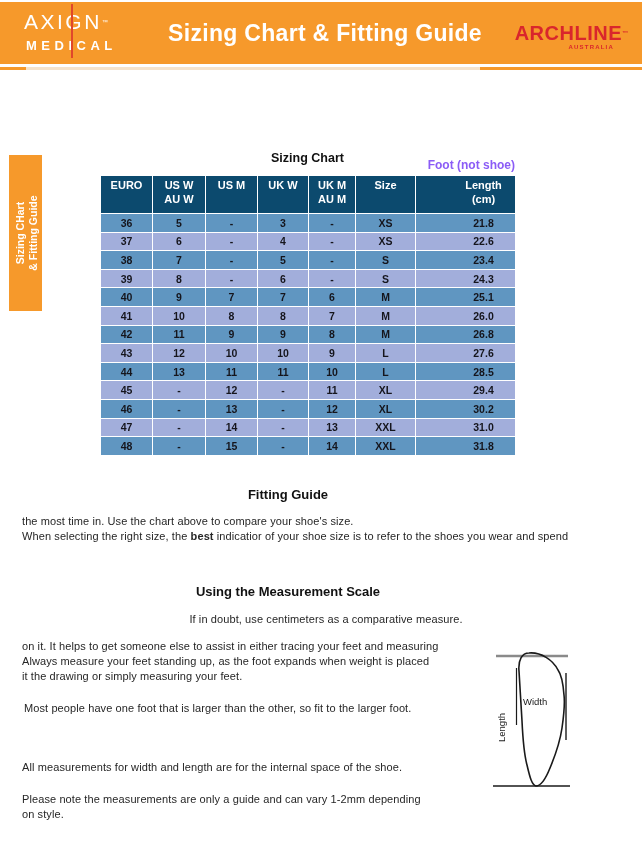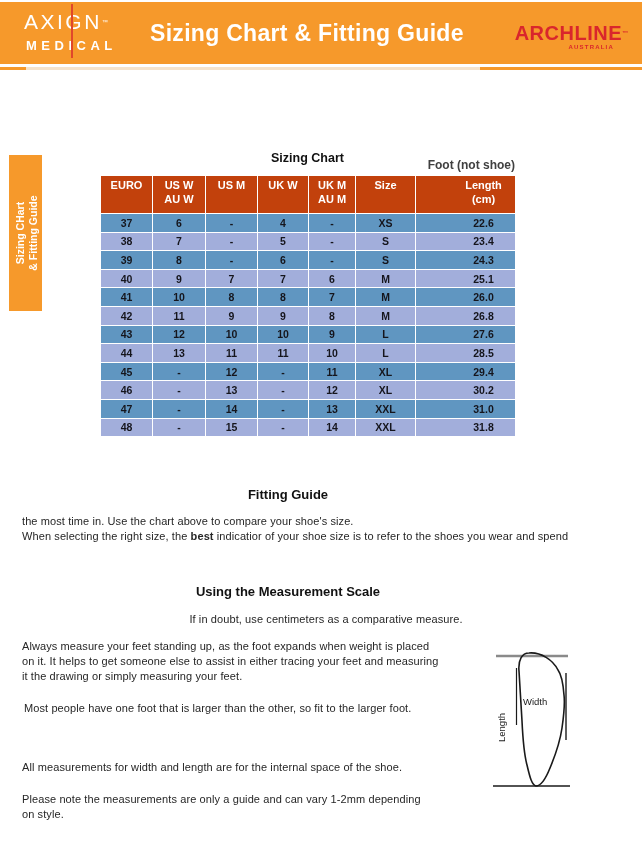--- a/index.html
+++ b/index.html
@@ -8,41 +8,41 @@
 
   
   .topbar{position:absolute;left:0;top:2px;width:642px;height:62px;background:#F6992B;}
   .topbar-underline{position:absolute;left:0;top:67px;width:642px;height:2.5px;
         background:linear-gradient(to right,#F6992B 0 26px,#F5E3CC 26px 480px,#F6992B 480px 100%);}
   .axign{position:absolute;left:24px;top:7px;color:#fff;}
   .axign-name{position:relative;font-size:21px;letter-spacing:2.5px;font-weight:normal;line-height:26px;}
   .axign-name .tm{font-size:6px;vertical-align:top;letter-spacing:0;}
   .axign-redline{position:absolute;left:47px;top:-5px;width:1.5px;height:54px;background:#E0472B;}
   .axign-sub{font-size:13px;font-weight:bold;letter-spacing:4.5px;margin-top:3px;padding-left:2px;}
-  .page-title{position:absolute;left:150px;top:18px;width:350px;text-align:left;
+  .page-title{position:absolute;left:150px;top:18px;width:350px;text-align:center;
         color:#fff;font-size:23px;font-weight:bold;letter-spacing:0.3px;}
   .archline{position:absolute;right:14px;top:20px;text-align:right;color:#D9262C;}
   .arch-name{font-size:20px;font-weight:bold;letter-spacing:0.5px;line-height:22px;}
   .arch-name .tm{font-size:6px;vertical-align:top;letter-spacing:0;}
   .arch-sub{font-size:6px;font-weight:bold;letter-spacing:1.2px;margin-top:0;padding-right:14px;}
 
   
   .side-tab{position:absolute;left:9px;top:155px;width:33px;height:156px;background:#F6992B;}
   .side-tab-text{position:absolute;top:50%;left:50%;transform:translate(-50%,-50%) rotate(-90deg);
         white-space:nowrap;color:#fff;font-size:10.5px;font-weight:bold;text-align:center;line-height:12.5px;}
 
   
   .chart-title{position:absolute;left:100px;top:151px;width:415px;text-align:center;
         font-size:12.5px;font-weight:bold;color:#111;}
   .foot-note{position:absolute;left:400px;top:158px;width:115px;text-align:right;
-        font-size:12px;font-weight:bold;color:#404040;}
+        font-size:12px;font-weight:bold;color:#8b5cf6;}
   .sizing-table{position:absolute;left:100px;top:175px;width:415px;border-collapse:collapse;
         table-layout:fixed;}
   .sizing-table th,.sizing-table td{border:1px solid #fff;text-align:center;font-weight:bold;}
-  .sizing-table thead th{background:#c2410c;color:#fff;height:34px;vertical-align:top;
+  .sizing-table thead th{background:#0c4a6e;color:#fff;height:34px;vertical-align:top;
         padding:3px 0 0 0;font-size:11px;line-height:13.5px;}
   .sizing-table tbody td{height:17.6px;padding:0;font-size:10.5px;color:#15151c;}
   .sizing-table tbody tr:nth-child(odd) td{background:#6096C1;}
   .sizing-table tbody tr:nth-child(even) td{background:#A2AEDB;}
   .sizing-table th:last-child,.sizing-table td:last-child{padding-left:36px;}
 
   
   .h-center{position:absolute;left:0;width:576px;text-align:center;font-size:13px;font-weight:bold;color:#111;}
   .para{position:absolute;font-size:11px;line-height:15px;color:#262626;letter-spacing:0.1px;}
   .para b{font-weight:bold;}
@@ -116,20 +116,29 @@
             <div>Size</div>
           </th>
           <th>
             <div>Length</div>
             <div>(cm)</div>
           </th>
         </tr>
     </thead>
     <tbody>
         <tr>
+          <td>36</td>
+          <td>5</td>
+          <td>-</td>
+          <td>3</td>
+          <td>-</td>
+          <td>XS</td>
+          <td>21.8</td>
+        </tr>
+        <tr>
           <td>37</td>
           <td>6</td>
           <td>-</td>
           <td>4</td>
           <td>-</td>
           <td>XS</td>
           <td>22.6</td>
         </tr>
         <tr>
           <td>38</td>
@@ -239,22 +248,22 @@
     <div>the most time in. Use the chart above to compare your shoe's size.</div>
     <div><span>When selecting the right size, the </span><b>best</b><span> indicatior of your shoe size is to refer to the shoes you wear and spend</span></div>
   </div>
 
 
   <div class="h-center" style="top:584px;">Using the Measurement Scale</div>
 
   <div class="para" style="left:22px;top:612px;width:608px;text-align:center;">If in doubt, use centimeters as a comparative measure.</div>
 
   <div class="para" style="left:22px;top:639px;width:460px;">
+    <div>on it. It helps to get someone else to assist in either tracing your feet and measuring</div>
     <div>Always measure your feet standing up, as the foot expands when weight is placed</div>
-    <div>on it. It helps to get someone else to assist in either tracing your feet and measuring</div>
     <div>it the drawing or simply measuring your feet.</div>
   </div>
 
   <div class="para" style="left:24px;top:701px;width:460px;">Most people have one foot that is larger than the other, so fit to the larger foot.</div>
 
   <div class="para" style="left:22px;top:760px;width:460px;">All measurements for width and length are for the internal space of the shoe.</div>
 
   <div class="para" style="left:22px;top:792px;width:470px;">
     <div>Please note the measurements are only a guide and can vary 1-2mm depending</div>
     <div>on style.</div>

